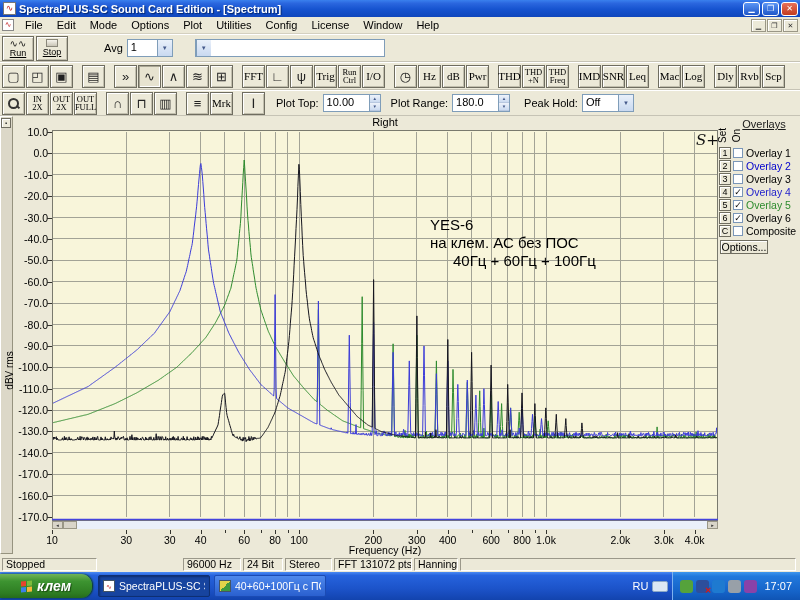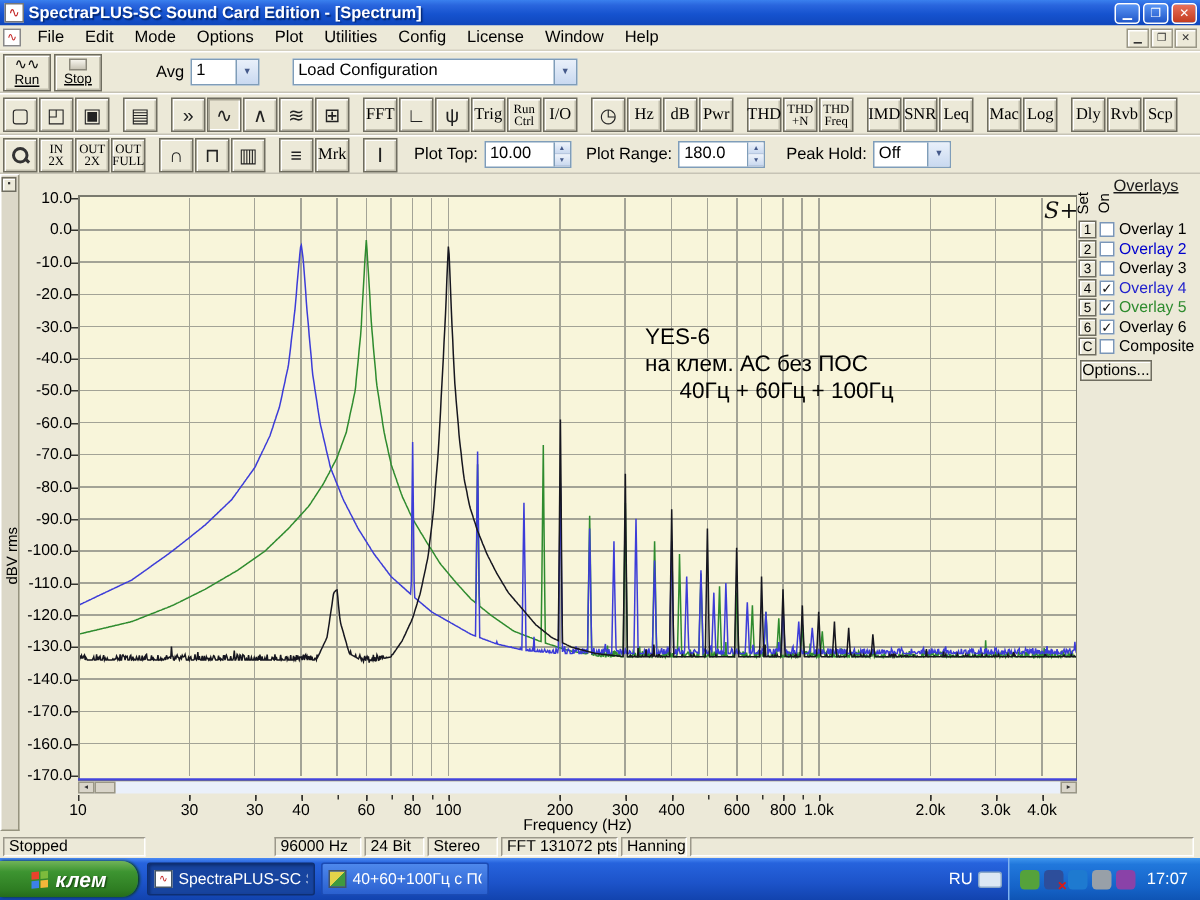--- a/index.html
+++ b/index.html
@@ -169,21 +169,20 @@
     <div class="bigbtn">
       <span class="stopsq"></span>
       <span class="bcap">Stop</span>
     </div>
     <span style="margin-left:34px;margin-right:4px;">Avg</span>
     <div class="combo" style="width:46px;">
       <span class="cval">1</span>
       <span class="cbtn">▼</span>
     </div>
     <div class="combo" style="width:190px;margin-left:22px;">
-      <span class="cval">Load Configuration</span>
       <span class="cbtn">▼</span>
     </div>
   </div>
 
   <div class="tb tb2" id="tb2">
       <div class="tbtn">
         <span class="glyph">▢</span>
       </div>
       <div class="tbtn">
         <span class="glyph">◰</span>
@@ -332,20 +331,21 @@
     <span class="t3lab" style="margin-left:14px;">Peak Hold:</span>
     <div class="combo" style="width:52px;">
       <span class="cval">Off</span>
       <span class="cbtn">▼</span>
     </div>
   </div>
 
   <div id="main">
     <div class="leftstrip"></div>
     <div class="collapsebtn">▪</div>
+    <div class="plotcaption">Right</div>
     <div class="ylabrot">dBV rms</div>
 
     <div id="plotwrap">
       <svg id="chart" width="666" height="391" viewBox="0 0 666 391">
           <rect x="0" y="0" width="666" height="391" fill="#F8F5DA"></rect>
           <line x1="74.4" y1="2" x2="74.4" y2="387" stroke="#A3A396" stroke-width="1" shape-rendering="crispEdges"></line>
           <line x1="117.8" y1="2" x2="117.8" y2="387" stroke="#A3A396" stroke-width="1" shape-rendering="crispEdges"></line>
           <line x1="148.7" y1="2" x2="148.7" y2="387" stroke="#A3A396" stroke-width="1" shape-rendering="crispEdges"></line>
           <line x1="172.6" y1="2" x2="172.6" y2="387" stroke="#A3A396" stroke-width="1" shape-rendering="crispEdges"></line>
           <line x1="192.2" y1="2" x2="192.2" y2="387" stroke="#A3A396" stroke-width="1" shape-rendering="crispEdges"></line>

